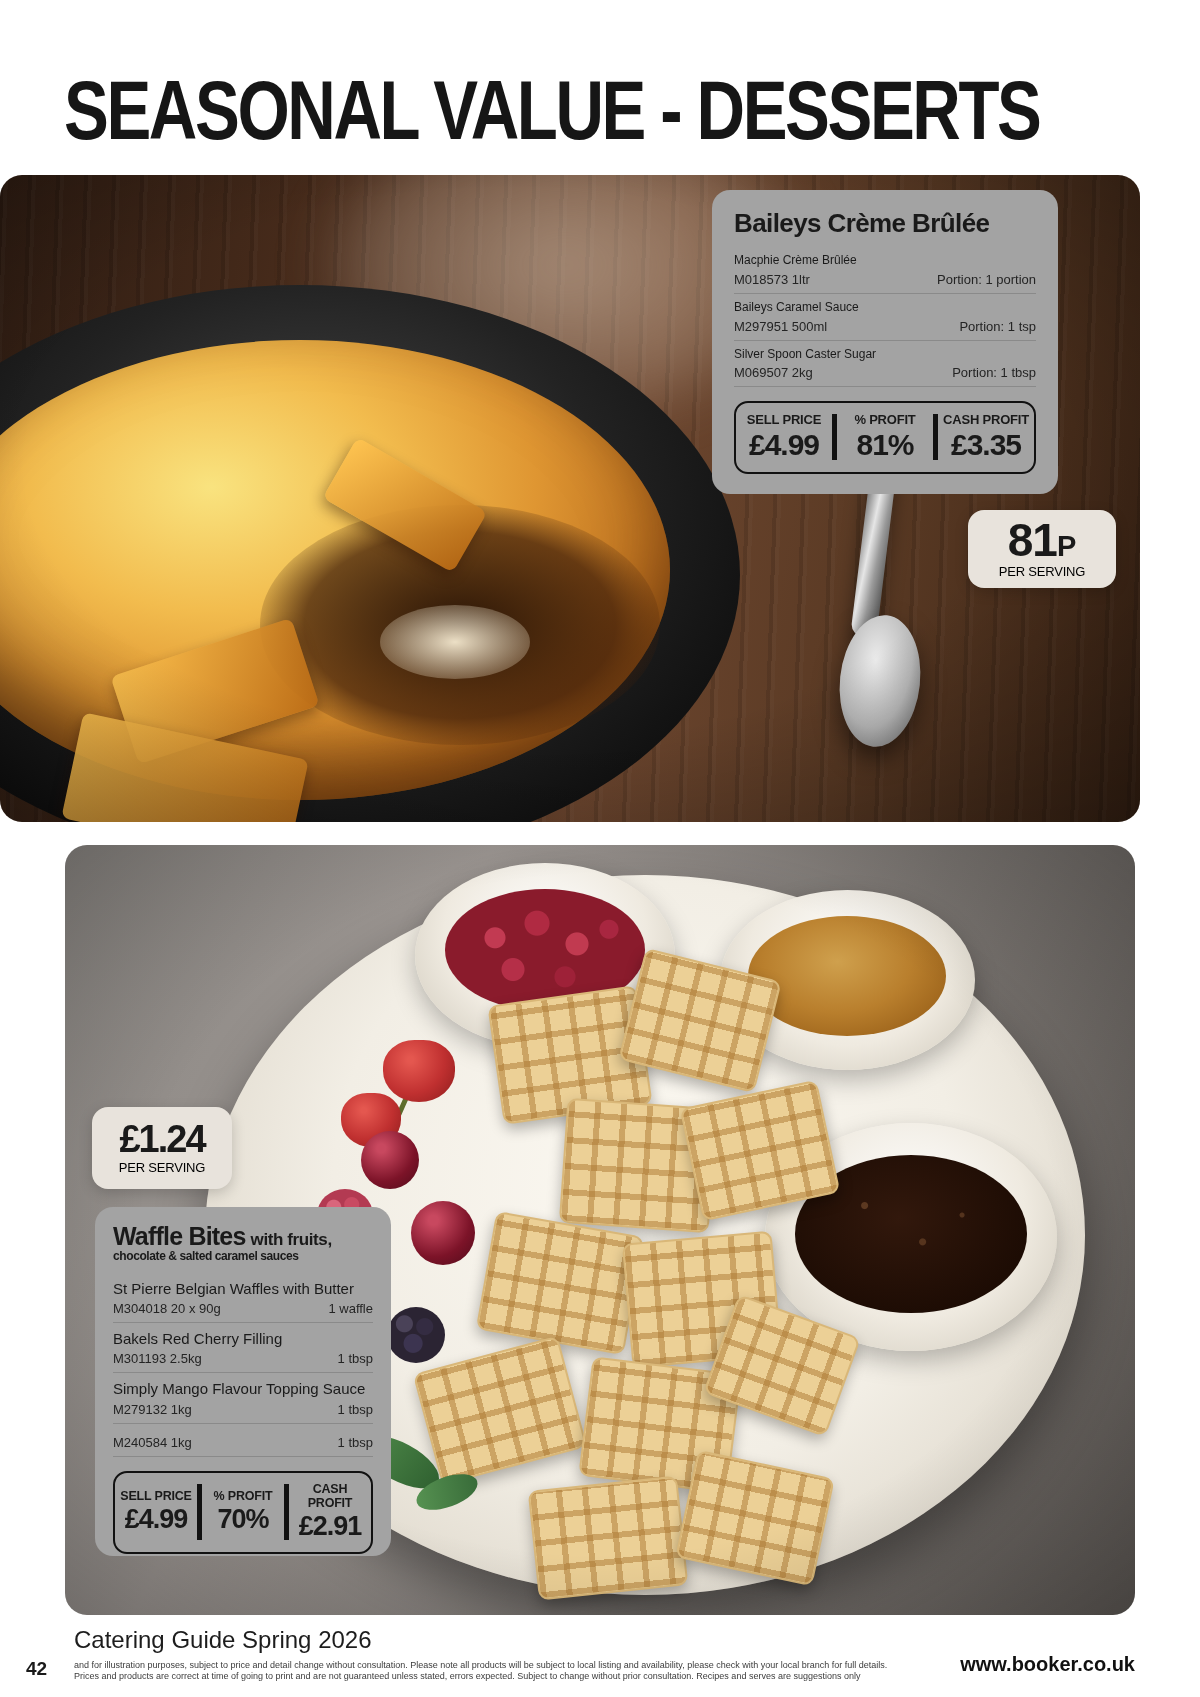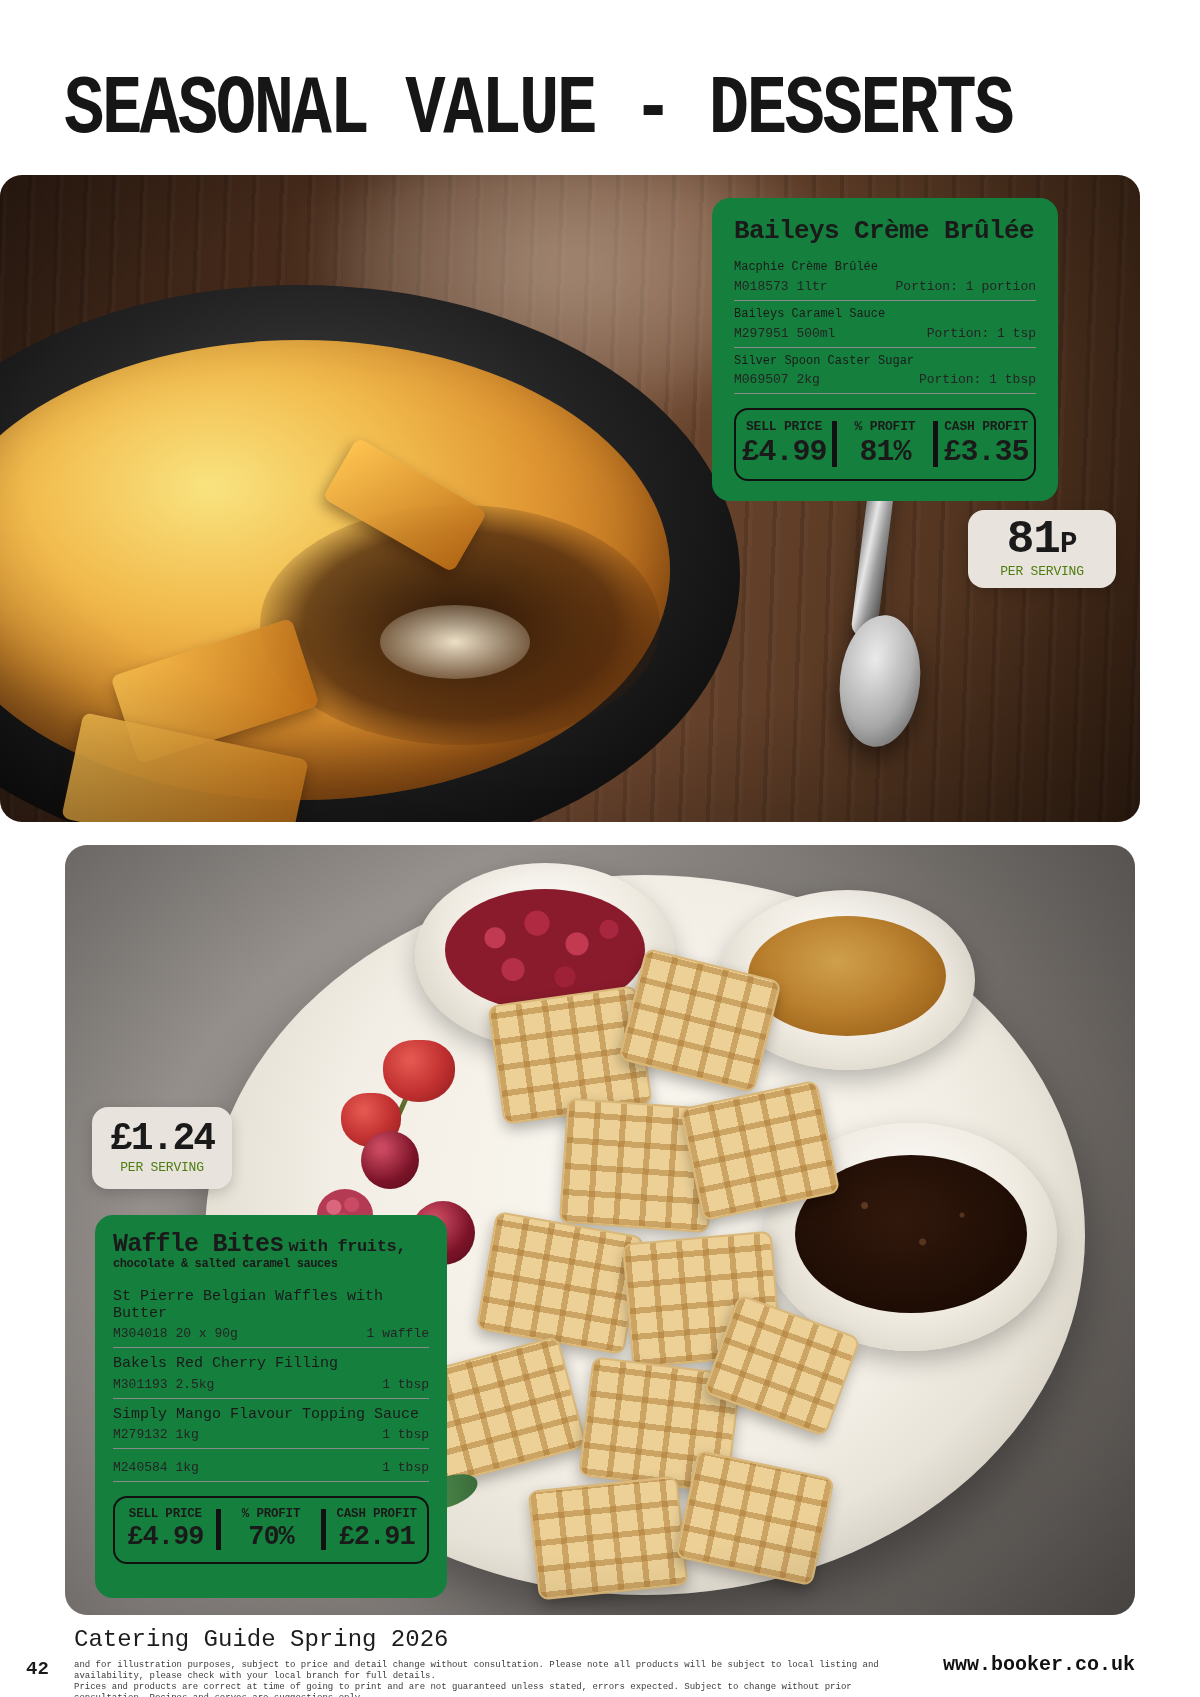--- a/index.html
+++ b/index.html
@@ -1,19 +1,19 @@
 <!DOCTYPE html>
 <html><head>
 <meta charset="utf-8">
 <style>
   * { margin:0; padding:0; box-sizing:border-box; }
   html,body { background:#fff; }
   .page {
     position:relative; width:1200px; height:1697px; background:#fff;
-    font-family:Liberation Mono, monospace; color:#1a1a1a; overflow:hidden;
+    font-family:Liberation Sans, sans-serif; color:#1a1a1a; overflow:hidden;
   }
 
   
   .main-title {
     position:absolute; left:64px; top:62px;
     font-size:84px; font-weight:900; letter-spacing:-3px; color:#161616;
     transform:scaleX(0.80); transform-origin:left top; white-space:nowrap;
   }
 
   
@@ -102,23 +102,23 @@
       #2b2433; }
   .blackb1 { left:236px; top:416px; width:62px; height:58px; }
   .blackb2 { left:322px; top:462px; width:58px; height:56px; }
   .blackb3 { left:248px; top:548px; width:64px; height:60px; }
   .mint { left:292px; top:598px; width:86px; height:38px; border-radius:50% 50% 50% 50%;
     background:linear-gradient(100deg,#4f8a4a,#2f6030); transform:rotate(28deg); }
   .mint2 { left:350px; top:632px; width:64px; height:30px; border-radius:50%;
     background:linear-gradient(100deg,#579352,#376a38); transform:rotate(-20deg); }
 
   
-  .card { position:absolute; background:#15803d; border-radius:18px; z-index:5;margin-top:8px; }
+  .card { position:absolute; background:#a3a3a3; border-radius:18px; z-index:5; }
   .card1 { left:712px; top:190px; width:346px; padding:18px 22px 20px; }
-  .card2 { left:95px;  top:1207px; width:352px; padding:16px 18px 34px; }
+  .card2 { left:95px;  top:1207px; width:296px; padding:16px 18px 2px; }
   .card h2 { font-size:26px; font-weight:700; letter-spacing:-0.6px; margin-bottom:8px; }
   .card2 h2 { font-size:25px; letter-spacing:-0.8px; line-height:1.08; margin-bottom:10px; }
   .card2 h2 .suffix { font-size:17px; letter-spacing:-0.4px; margin-left:5px; }
   .card2 h2 .suffix2 { display:block; font-size:12px; letter-spacing:-0.4px; }
   .ing { border-bottom:1.5px solid #8a8a8a; padding:7px 0 6px; }
   .ing-name { font-size:12px; line-height:1.15; }
   .card2 .ing-name { font-size:15px; }
   .ing-meta { display:flex; justify-content:space-between; margin-top:4px; font-size:13px; color:#242424; }
   .price-box { border:2.5px solid #111; border-radius:14px; display:flex; align-items:stretch;
     text-align:center; margin-top:14px; padding:9px 0 10px; }
@@ -131,21 +131,21 @@
 
   
   .serve-badge { position:absolute; background:#e8e3dc; border-radius:16px; text-align:center; z-index:5;
     display:flex; flex-direction:column; justify-content:center; box-shadow:0 4px 14px rgba(0,0,0,0.18); }
   .badge81 { left:968px; top:510px; width:148px; height:78px; }
   .badge124 { left:92px; top:1107px; width:140px; height:82px; }
   .badge-main { font-weight:800; color:#1a1a1a; line-height:0.95; letter-spacing:-1px; }
   .badge81 .badge-main { font-size:46px; }
   .badge124 .badge-main { font-size:38px; letter-spacing:-2px; }
   .badge-unit { font-size:29px; font-weight:800; letter-spacing:0; }
-  .badge-label { font-size:13px; color:#4d7c0f; margin-top:2px; letter-spacing:-0.2px; }
+  .badge-label { font-size:13px; color:#000000; margin-top:2px; letter-spacing:-0.2px; }
 
   
   .guide-title { position:absolute; left:74px; top:1626px; font-size:24px; color:#1d1d1d; }
   .page-num { position:absolute; left:26px; top:1658px; font-size:19px; font-weight:700; }
   .legal { position:absolute; left:74px; top:1660px; width:840px; font-size:9px; line-height:11px; color:#3c3c3c; }
   .legal span { display:block; }
   .website { position:absolute; right:65px; top:1653px; font-size:20px; font-weight:700; color:#111; text-decoration:none; }
 </style>
 </head>
 <body>

